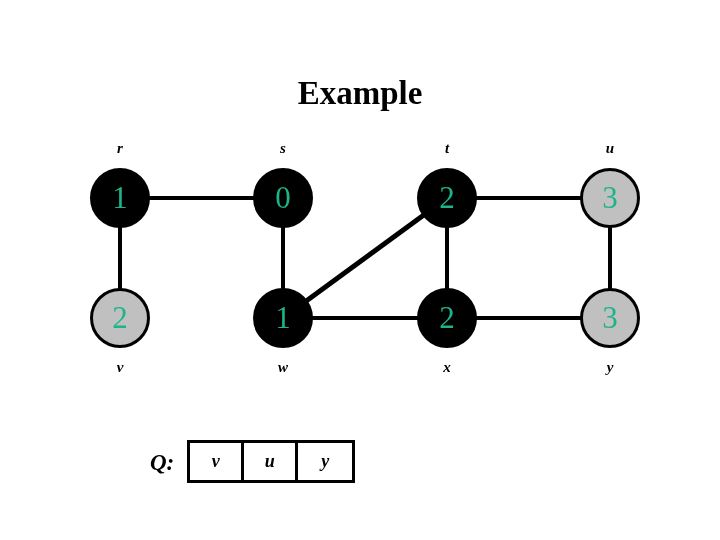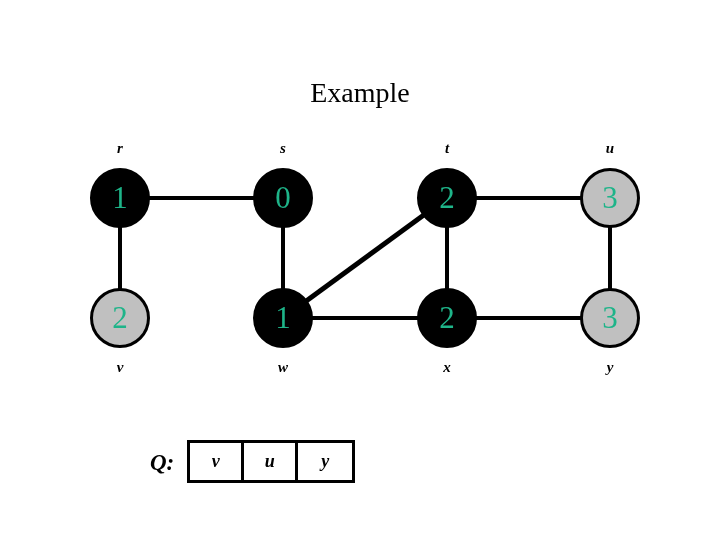--- a/index.html
+++ b/index.html
@@ -15,23 +15,23 @@
     background: #ffffff;
     overflow: hidden;
     font-family: "Liberation Serif", "DejaVu Serif", serif;
   }
   #title {
     position: absolute;
     left: 0;
     top: 72px;
     width: 720px;
     text-align: center;
-    font-size: 28px;
+    font-size: 33px;
     line-height: 42px;
-    font-weight: normal;
+    font-weight: bold;
     color: #000000;
     letter-spacing: 0px;
   }
   #graph {
     position: absolute;
     left: 0;
     top: 0;
     width: 720px;
     height: 540px;
   }

